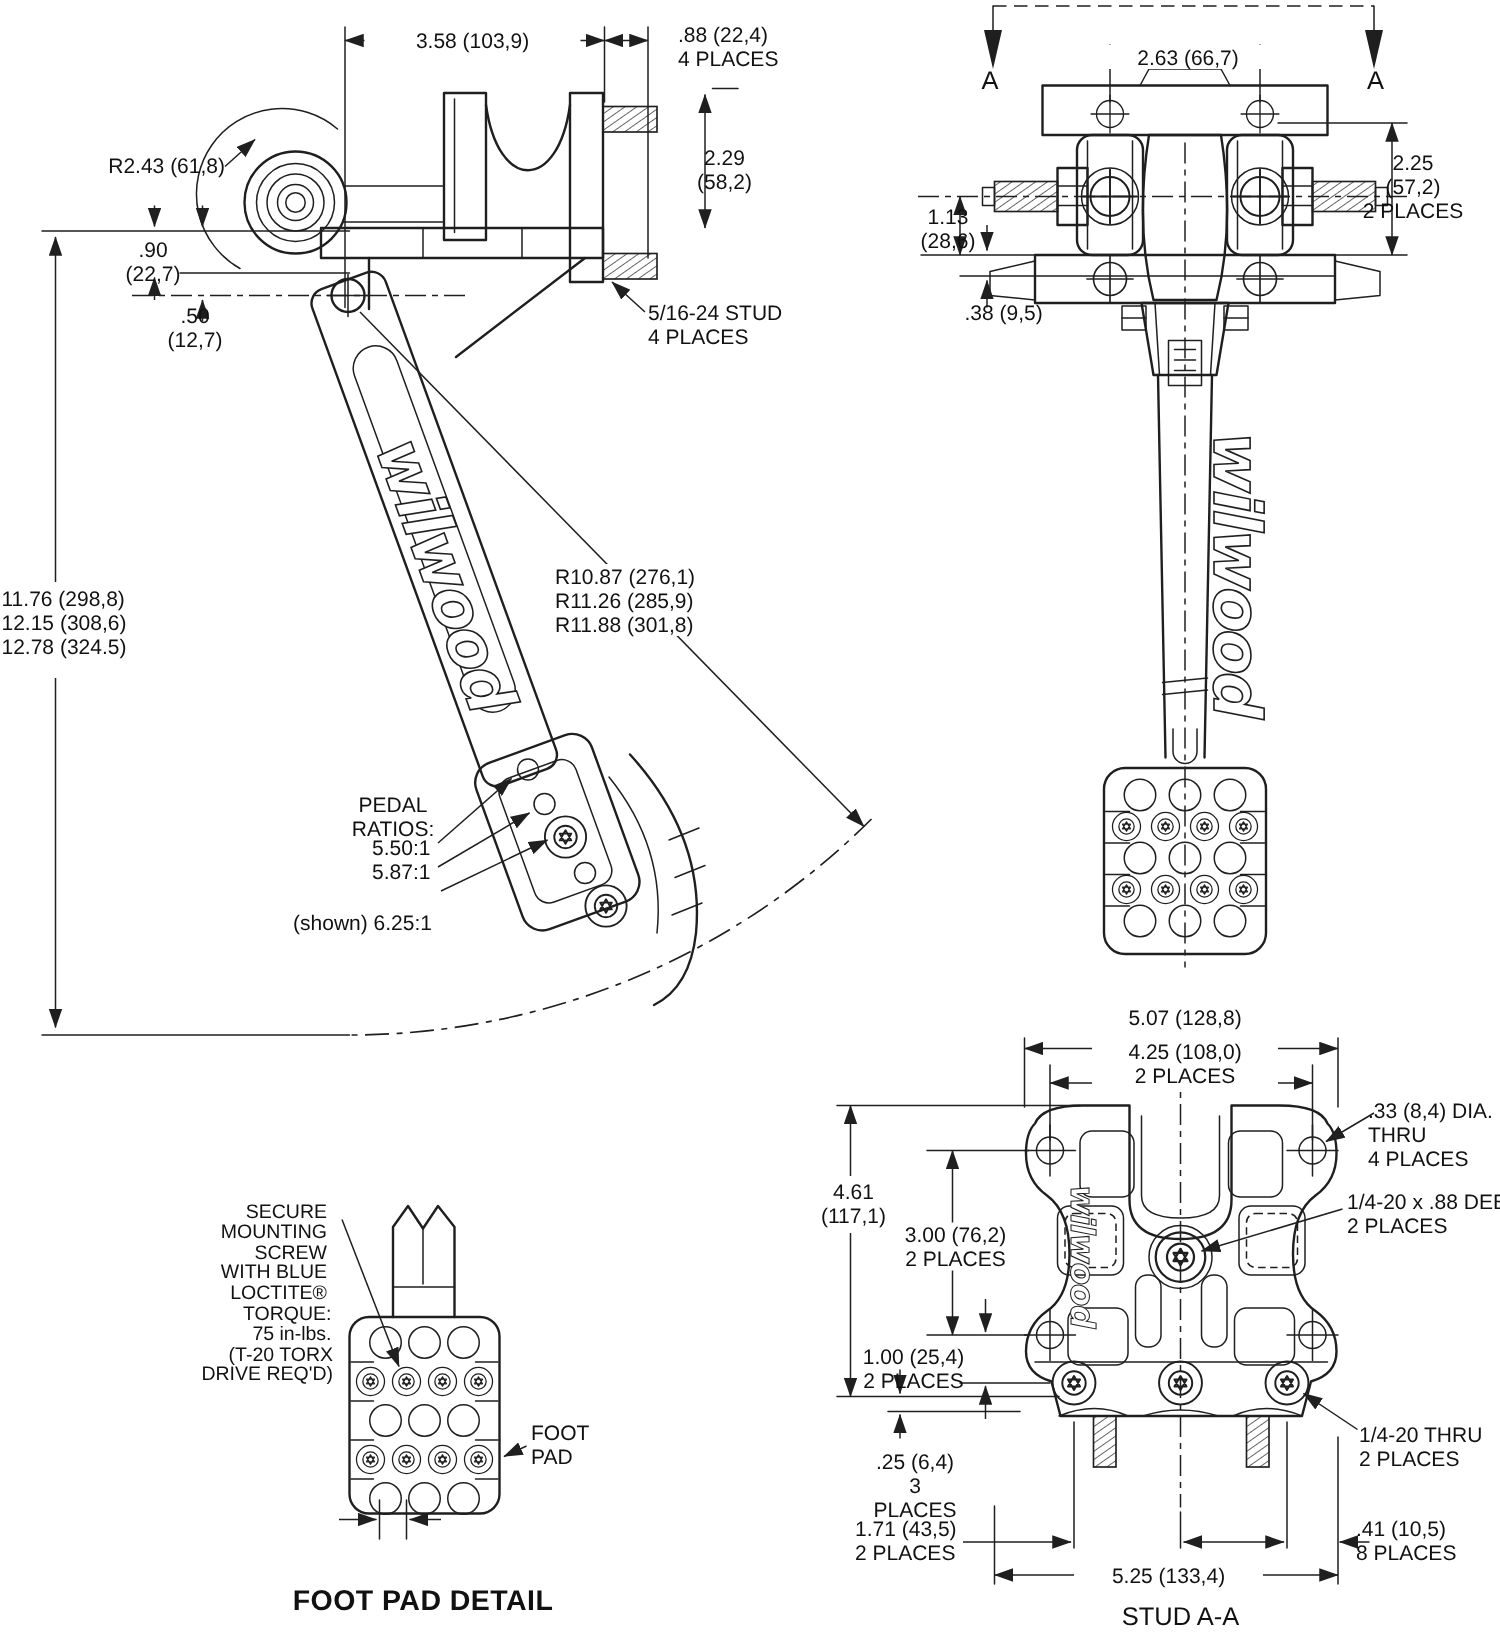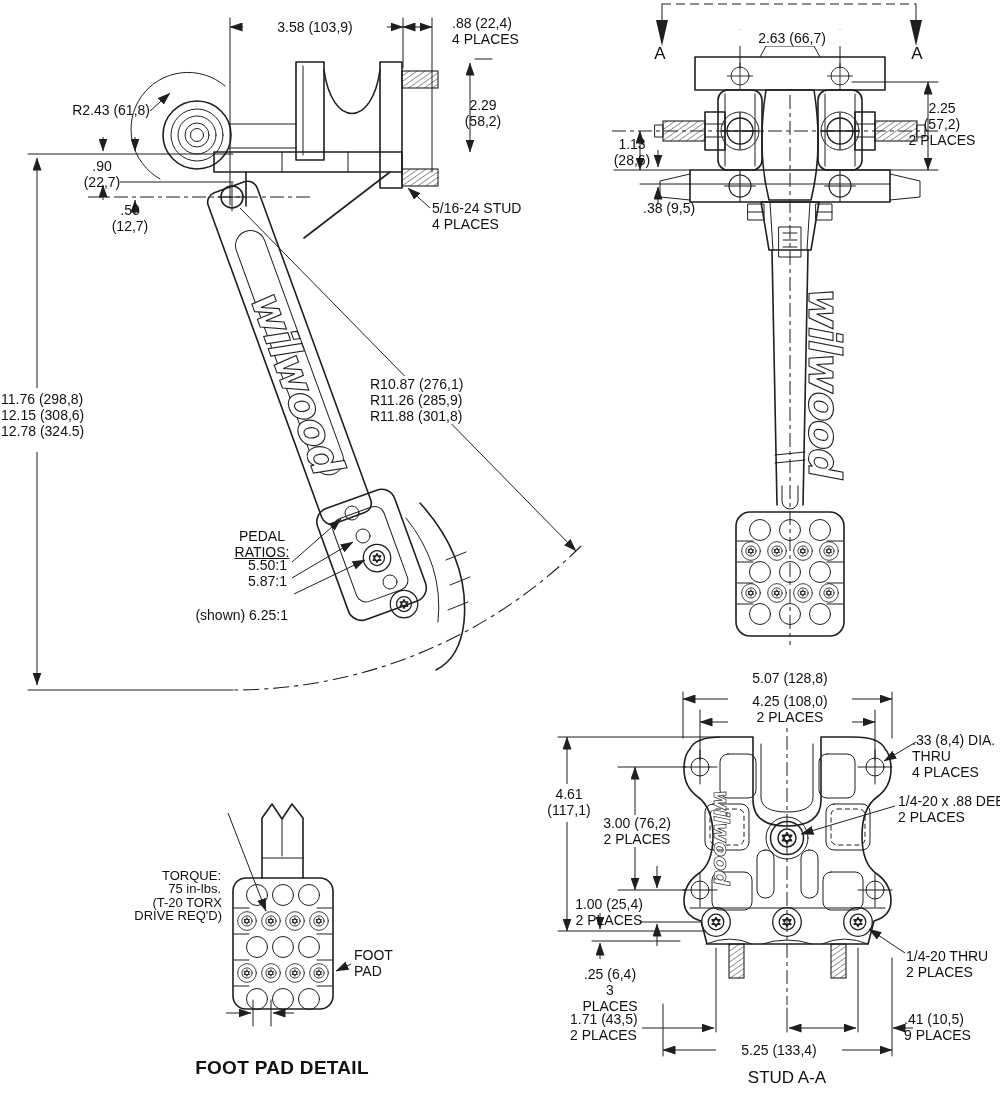--- a/index.html
+++ b/index.html
@@ -15,21 +15,21 @@
   .pk{fill:none;stroke:#1f1f1f;stroke-width:1;stroke-dasharray:5 3}
   .dd{fill:none;stroke:#1f1f1f;stroke-width:1.1;stroke-dasharray:16 5 4 5}
   .ht{fill:url(#hatch);stroke:#1f1f1f;stroke-width:1.1}
   .logo{font-family:"DejaVu Sans",sans-serif;font-style:italic;font-weight:bold;
         fill:#fff;stroke:#1f1f1f;stroke-width:1.1px;letter-spacing:-2px}
   
   .lbl{position:absolute;font-size:14px;line-height:1.15;color:#111;white-space:pre-line}
   .c{text-align:center}.r{text-align:right}
   .bg{background:#fff;padding:0 2px}
   .b{font-weight:normal}
-  .u{text-decoration:underline}
+  .u{}
   .sm{font-size:13px;line-height:1.03}
   .t1{font-size:19px;font-weight:bold;letter-spacing:.3px}
   .t2{font-size:17px}
 </style>
 </head>
 <body>
 
 <div class="canvas">
 
 <svg width="1000" height="1094" viewBox="0 0 1000 1094">
@@ -355,20 +355,25 @@
   <div class="lbl c t2" style="left:645px;top:44px;width:30px">A</div>
   <div class="lbl c t2" style="left:902px;top:44px;width:30px">A</div>
   <div class="lbl c bg" style="left:738px;top:30px;width:104px">2.63 (66,7)</div>
   <div class="lbl c" style="left:900px;top:100px;width:84px">2.25
 (57,2)
 2 PLACES</div>
   <div class="lbl c" style="left:602px;top:136px;width:60px">1.13
 (28,6)</div>
   <div class="lbl" style="left:643px;top:200px;width:70px">.38 (9,5)</div>
 
+  <div class="lbl r sm" style="left:126px;top:801px;width:92px">SECURE
+MOUNTING
+SCREW
+WITH BLUE
+LOCTITE®</div>
   <div class="lbl r sm b" style="left:126px;top:869px;width:95px">TORQUE:
 75 in-lbs.</div>
   <div class="lbl r sm" style="left:126px;top:896px;width:96px">(T-20 TORX
 DRIVE REQ'D)</div>
   <div class="lbl" style="left:354px;top:947px;width:52px">FOOT
 PAD</div>
   <div class="lbl c t1" style="left:182px;top:1057px;width:200px">FOOT PAD DETAIL</div>
 
   <div class="lbl c bg" style="left:736px;top:670px;width:104px">5.07 (128,8)</div>
   <div class="lbl c bg" style="left:728px;top:693px;width:120px">4.25 (108,0)
@@ -384,17 +389,17 @@
 2 PLACES</div>
   <div class="lbl c" style="left:572px;top:896px;width:74px">1.00 (25,4)
 2 PLACES</div>
   <div class="lbl c" style="left:578px;top:966px;width:64px">.25 (6,4)
 3 PLACES</div>
   <div class="lbl" style="left:906px;top:948px;width:92px">1/4-20 THRU
 2 PLACES</div>
   <div class="lbl" style="left:570px;top:1011px;width:76px">1.71 (43,5)
 2 PLACES</div>
   <div class="lbl" style="left:904px;top:1011px;width:78px">.41 (10,5)
-9 PLACES</div>
+8 PLACES</div>
   <div class="lbl c bg" style="left:716px;top:1042px;width:122px">5.25 (133,4)</div>
   <div class="lbl c t2" style="left:716px;top:1068px;width:142px">STUD A-A</div>
 
 </div>
 
 </body></html>

